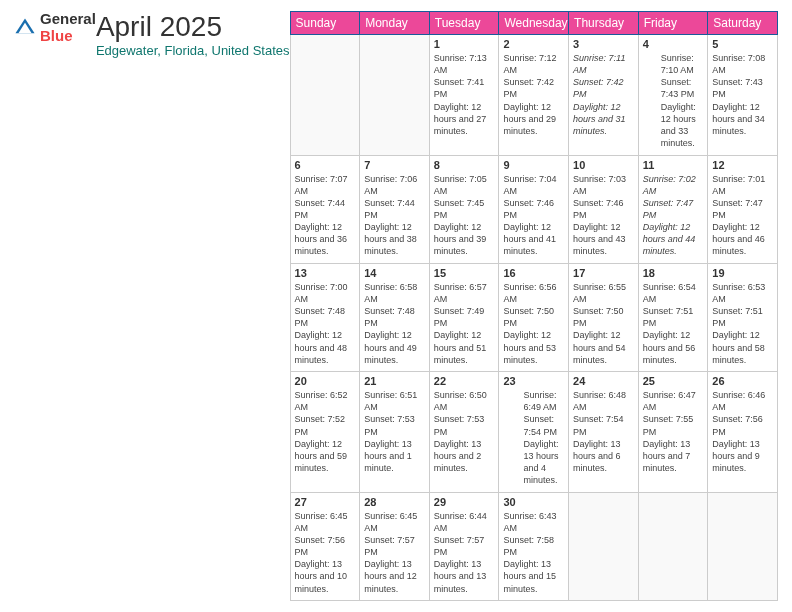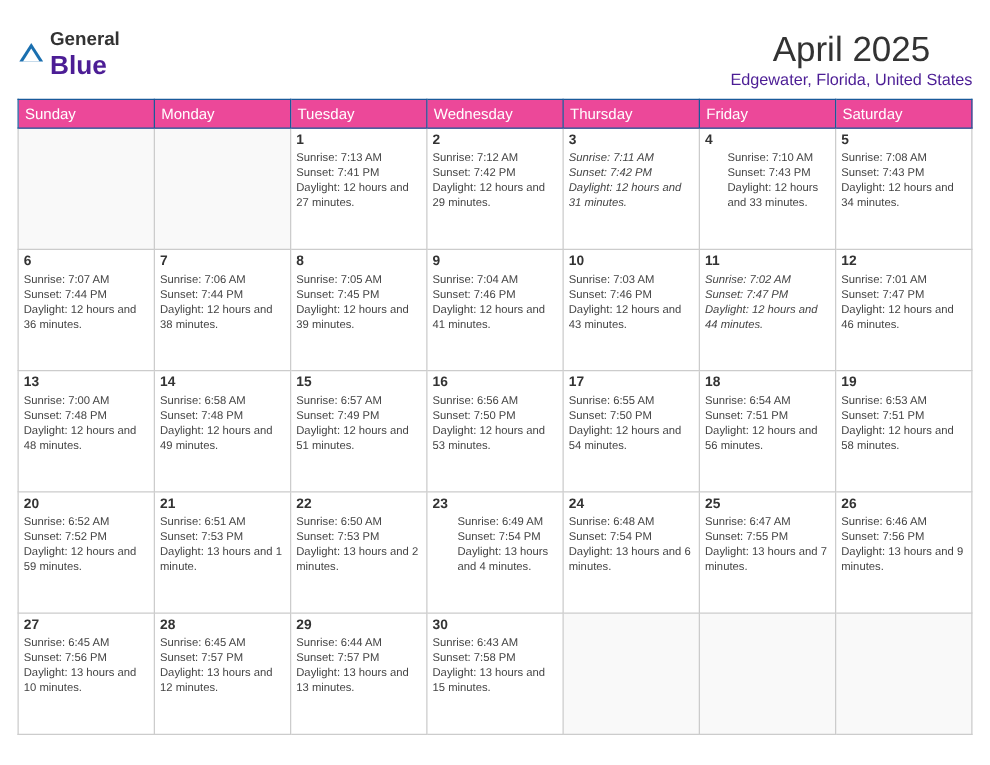--- a/index.html
+++ b/index.html
@@ -6,23 +6,23 @@
     body {
       width: 792px;
       height: 612px;
       font-family: Arial, sans-serif;
       background: #fff;
       overflow: hidden;
     }
     .page {
       width: 792px;
       height: 612px;
-      padding: 24px 14px;
+      padding: 11px 14px;
       display: flex;
-      flex-direction: column;
+      flex-direction: row;
     }
     .header {
       display: flex;
       justify-content: space-between;
       align-items: flex-start;
       margin-bottom: 8px;
     }
     .logo {
       display: flex;
       align-items: center;
@@ -32,39 +32,39 @@
       display: flex;
       flex-direction: column;
       line-height: 1.1;
     }
     .logo-general {
       font-size: 15px;
       font-weight: bold;
       color: #333;
     }
     .logo-blue {
-      font-size: 21px;
+      font-size: 15px;
       font-weight: bold;
-      color: #4c1d95;
+      color: #ef4444;
     }
     .logo-icon {
       width: 22px;
       height: 22px;
     }
     .title-block {
-      text-align: center;
+      text-align: left;
     }
     .title-month {
       font-size: 28px;
       color: #333;
       font-weight: normal;
     }
     .title-location {
       font-size: 13px;
-      color: #4c1d95;
+      color: #0f766e;
     }
     .calendar {
       flex: 1;
       border: 1px solid #ccc;
       border-collapse: collapse;
       width: 100%;
       table-layout: fixed;
     }
     .calendar th {
       background: #ec4899;

